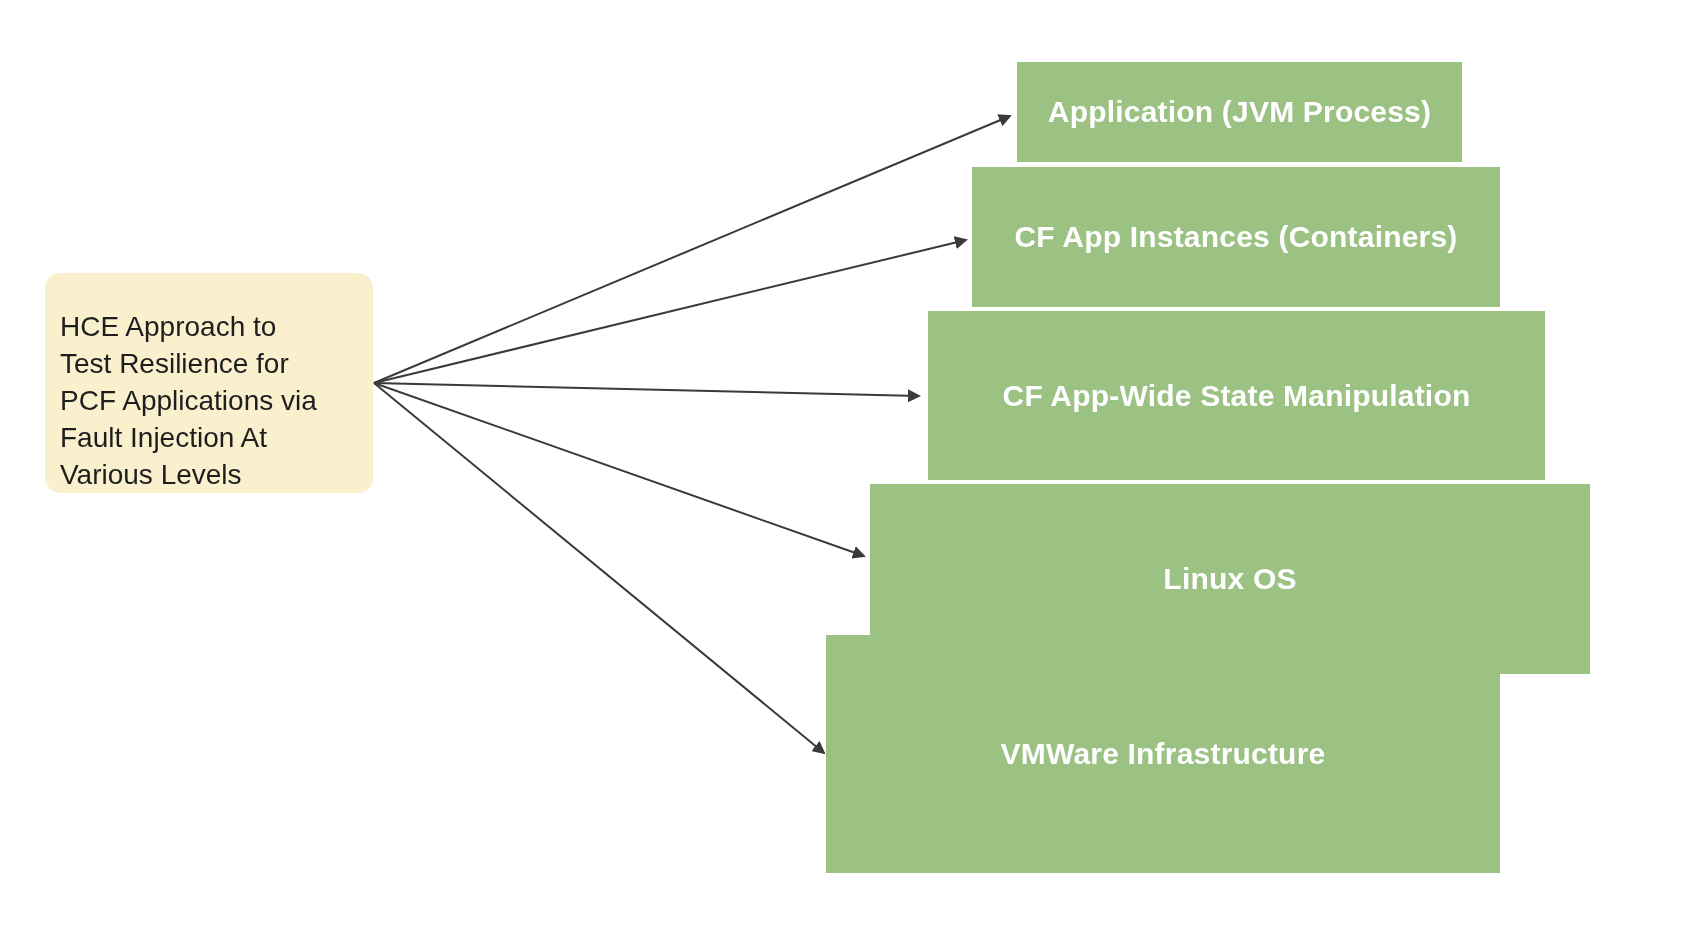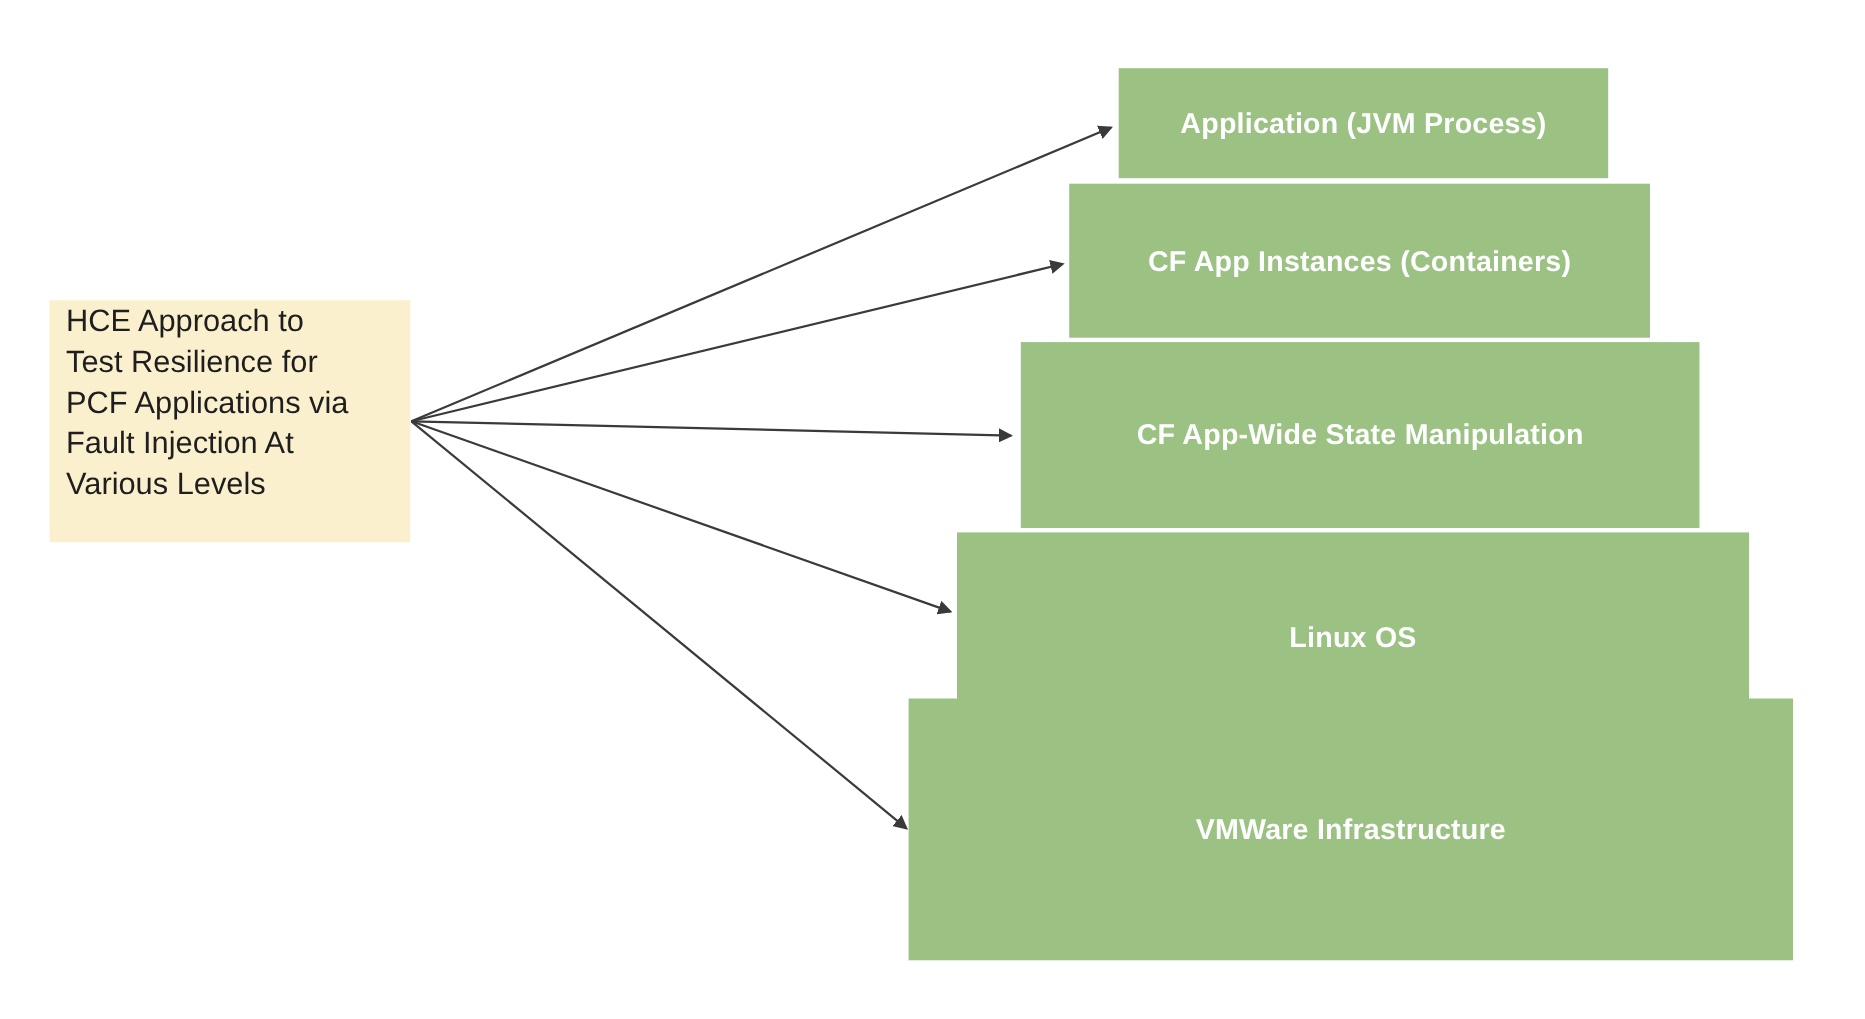--- a/index.html
+++ b/index.html
@@ -27,49 +27,50 @@
     left: 0; top: 0;
     width: 1695px; height: 926px;
     pointer-events: none;
   }
   .source-box {
     position: absolute;
     left: 45px; top: 273px;
     width: 328px; height: 220px;
     background: var(--source-bg);
     display: flex;
-    align-items: flex-start;
+    align-items: flex-end;
+    border-radius: 15px;
   }
   .source-text {
     padding-left: 15px;
     padding-right: 6px;
     font-size: 28px;
     line-height: 37px;
     color: var(--source-text);
     white-space: pre-line;
   }
   .level-box {
     position: absolute;
     background: var(--level-bg);
     display: flex;
     align-items: center;
     justify-content: center;
   }
   .level-label {
-    font-size: 26px;
+    font-size: 30px;
     font-weight: bold;
     color: var(--level-label);
     text-align: left;
     letter-spacing: 0.2px;
   }
   .level-1 { left: 1017px; top:  62px; width: 445px; height: 100px; }
   .level-2 { left:  972px; top: 167px; width: 528px; height: 140px; }
   .level-3 { left:  928px; top: 311px; width: 617px; height: 169px; }
   .level-4 { left:  870px; top: 484px; width: 720px; height: 190px; }
-  .level-5 { left:  826px; top: 635px; width: 804px; height: 238px; }
+  .level-5 { left:  826px; top: 635px; width: 674px; height: 238px; }
 </style>
 </head>
 <body>
 
 <div class="canvas">
 
   <svg class="arrows-layer" width="1695" height="926" viewBox="0 0 1695 926" xmlns="http://www.w3.org/2000/svg">
     <defs>
       <marker id="arrowhead" viewBox="0 0 10 10" refX="8.5" refY="5" markerWidth="6.5" markerHeight="6.5" orient="auto-start-reverse">
         <path d="M0,0 L10,5 L0,10 z" class="arrowhead-path" fill="#3A3A3A"></path>

